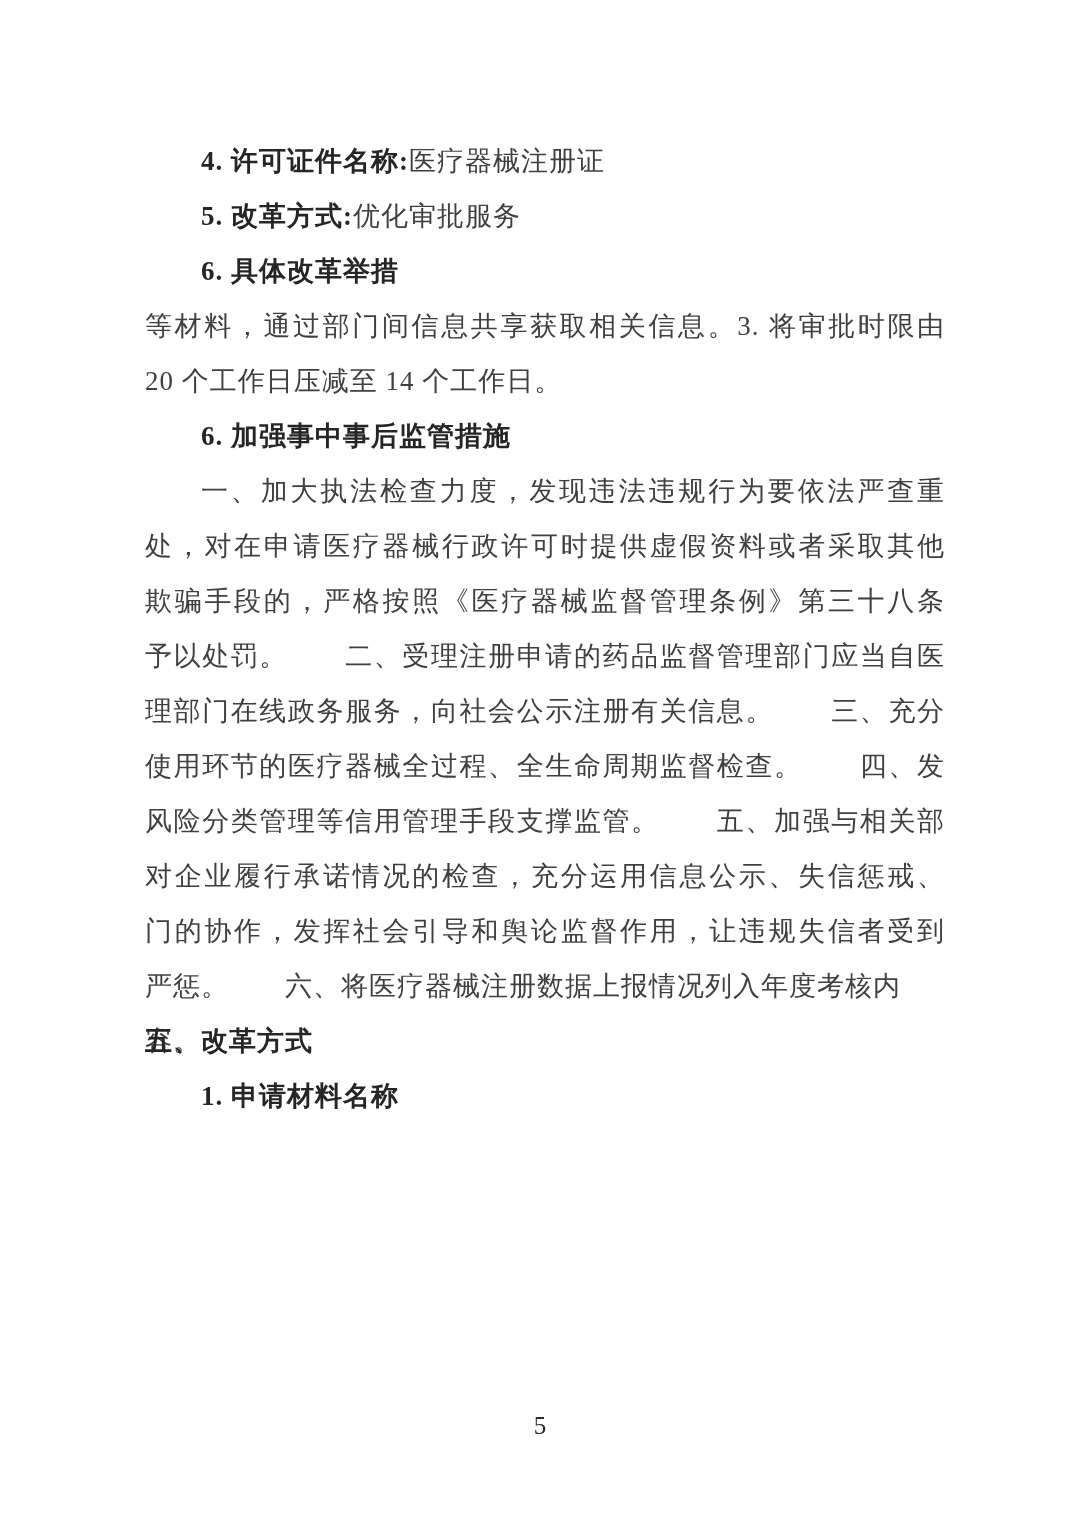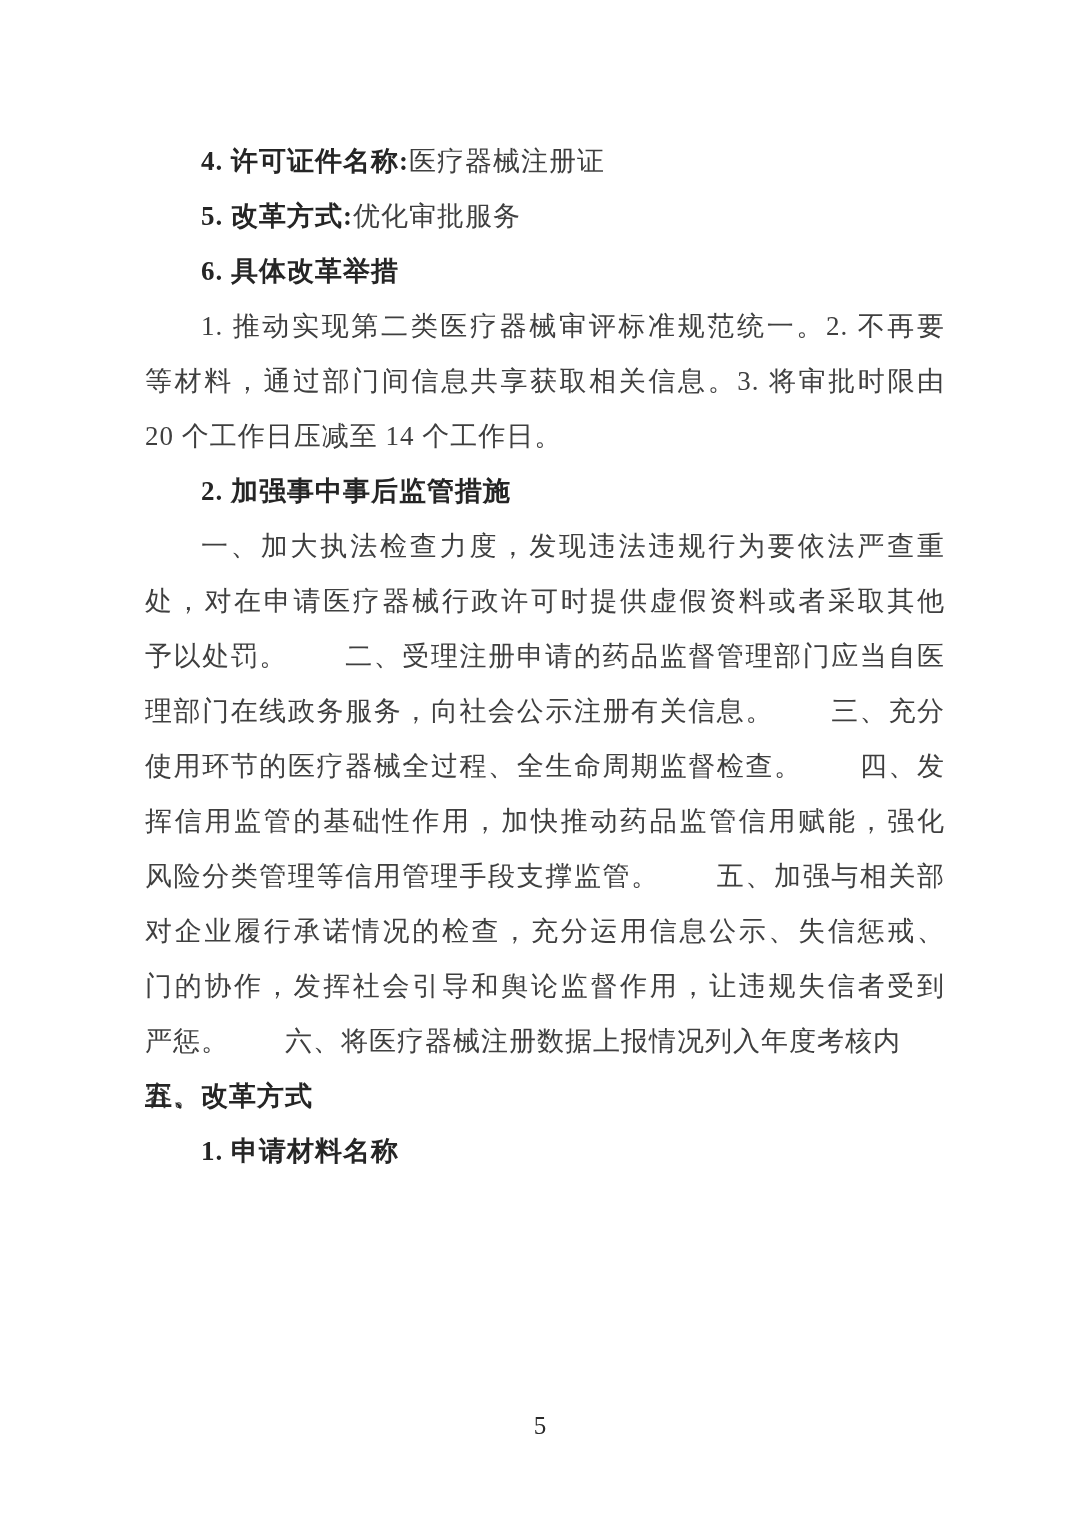--- a/index.html
+++ b/index.html
@@ -52,30 +52,29 @@
   }
 </style>
 </head>
 <body>
 
 <div class="page">
   <div class="doc-body" id="doc-lines">
       <div class="line indent"><span class="seg-bold">4. 许可证件名称:</span><span class="seg-regular">医疗器械注册证</span></div>
       <div class="line indent"><span class="seg-bold">5. 改革方式:</span><span class="seg-regular">优化审批服务</span></div>
       <div class="line indent"><span class="seg-bold">6. 具体改革举措</span></div>
-      <div class="line fill indent"><span class="seg-regular">1. 推动实现第二类医疗器械审评标准规范统一。2. 不再要</span></div>
       <div class="line fill"><span class="seg-regular">等材料，通过部门间信息共享获取相关信息。3. 将审批时限由</span></div>
       <div class="line"><span class="seg-regular">20 个工作日压减至 14 个工作日。</span></div>
-      <div class="line indent"><span class="seg-bold">2. 加强事中事后监管措施</span></div>
+      <div class="line indent"><span class="seg-bold">6. 加强事中事后监管措施</span></div>
       <div class="line fill indent"><span class="seg-regular">一、加大执法检查力度，发现违法违规行为要依法严查重</span></div>
       <div class="line fill"><span class="seg-regular">处，对在申请医疗器械行政许可时提供虚假资料或者采取其他</span></div>
+      <div class="line fill"><span class="seg-regular">欺骗手段的，严格按照《医疗器械监督管理条例》第三十八条</span></div>
       <div class="line fill"><span class="seg-regular">予以处罚。　　二、受理注册申请的药品监督管理部门应当自医</span></div>
       <div class="line fill"><span class="seg-regular">理部门在线政务服务，向社会公示注册有关信息。　　三、充分</span></div>
       <div class="line fill"><span class="seg-regular">使用环节的医疗器械全过程、全生命周期监督检查。　　四、发</span></div>
-      <div class="line fill"><span class="seg-regular">挥信用监管的基础性作用，加快推动药品监管信用赋能，强化</span></div>
       <div class="line fill"><span class="seg-regular">风险分类管理等信用管理手段支撑监管。　　五、加强与相关部</span></div>
       <div class="line fill"><span class="seg-regular">对企业履行承诺情况的检查，充分运用信息公示、失信惩戒、</span></div>
       <div class="line fill"><span class="seg-regular">门的协作，发挥社会引导和舆论监督作用，让违规失信者受到</span></div>
       <div class="line"><span class="seg-regular">严惩。　　六、将医疗器械注册数据上报情况列入年度考核内容。</span></div>
       <div class="line"><span class="seg-bold">五、改革方式</span></div>
       <div class="line indent"><span class="seg-bold">1. 申请材料名称</span></div>
     </div>
   <div class="page-number">5</div>
 </div>
 

